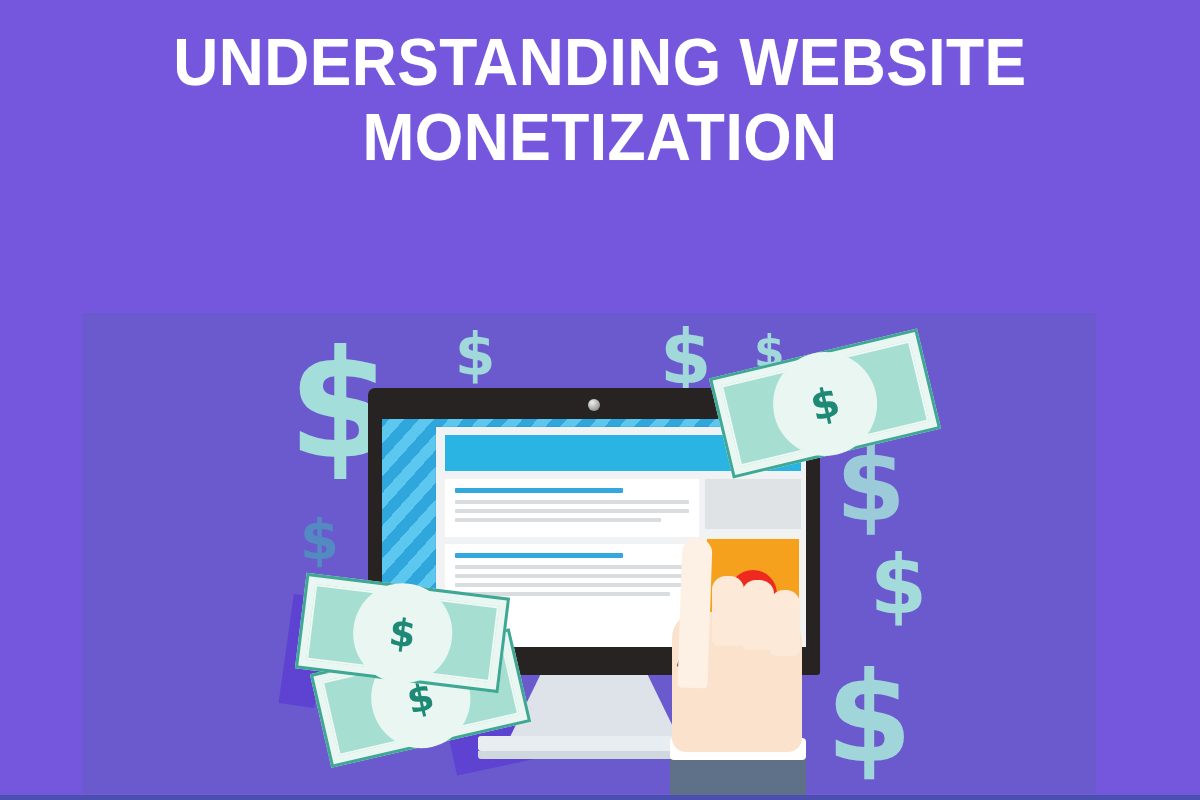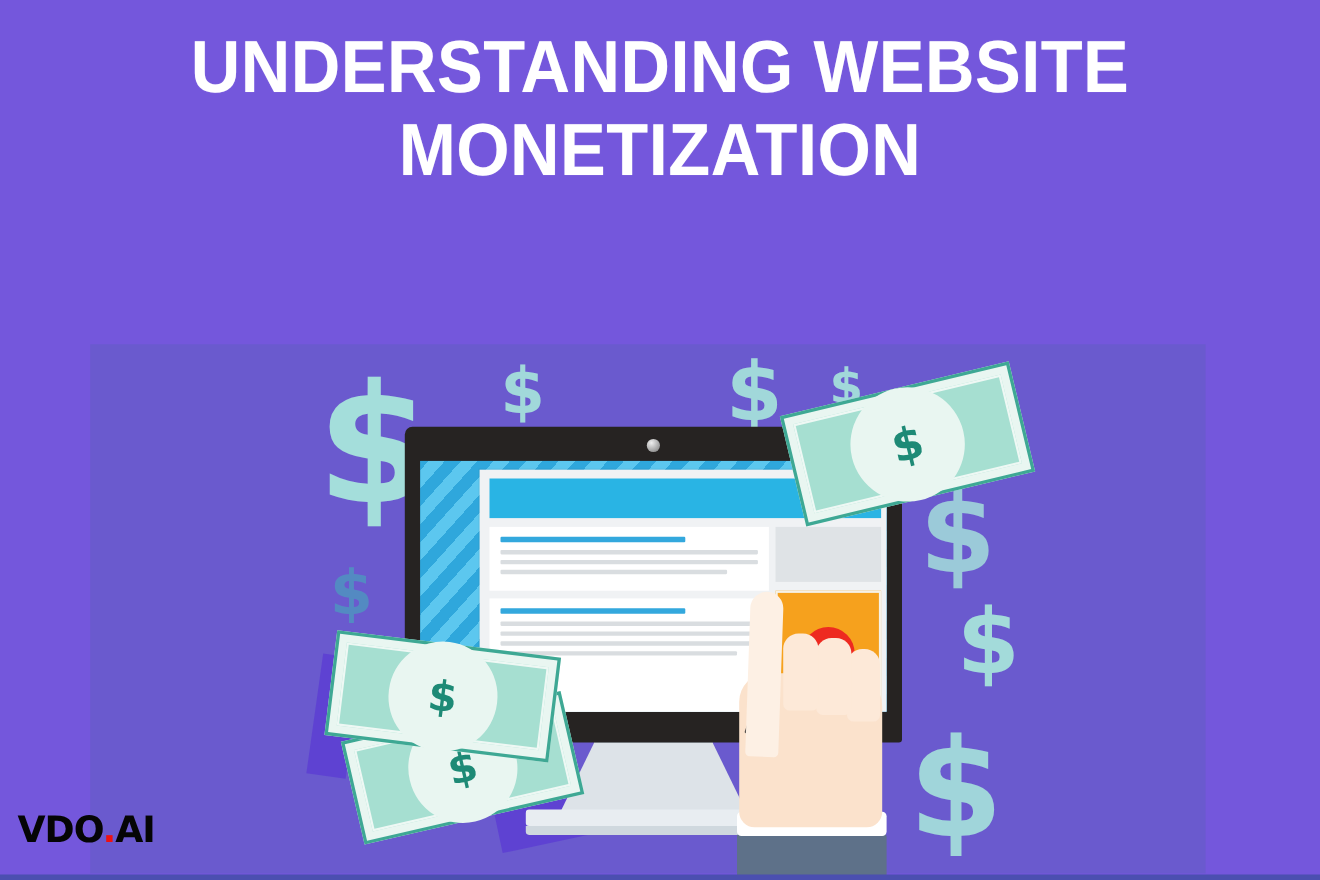--- a/index.html
+++ b/index.html
@@ -217,16 +217,15 @@
     <div class="finger f-2"></div>
     <div class="finger f-index"></div>
     <div class="thumbline"></div>
   </div>
 
   <div class="title-block">
     <span class="title-line">UNDERSTANDING WEBSITE</span>
     <span class="title-line">MONETIZATION</span>
   </div>
 
-  <div class="logo"><span>VDO</span><span class="dot">.</span><span>AI</span></div>
 
   <div class="bottom-rule"></div>
 </div>
 
 </body></html>

